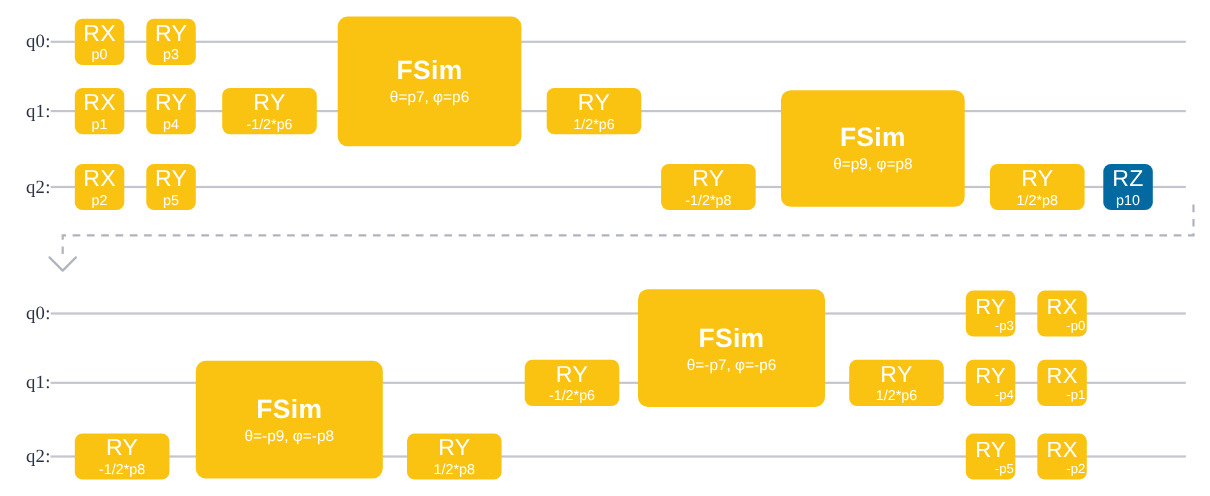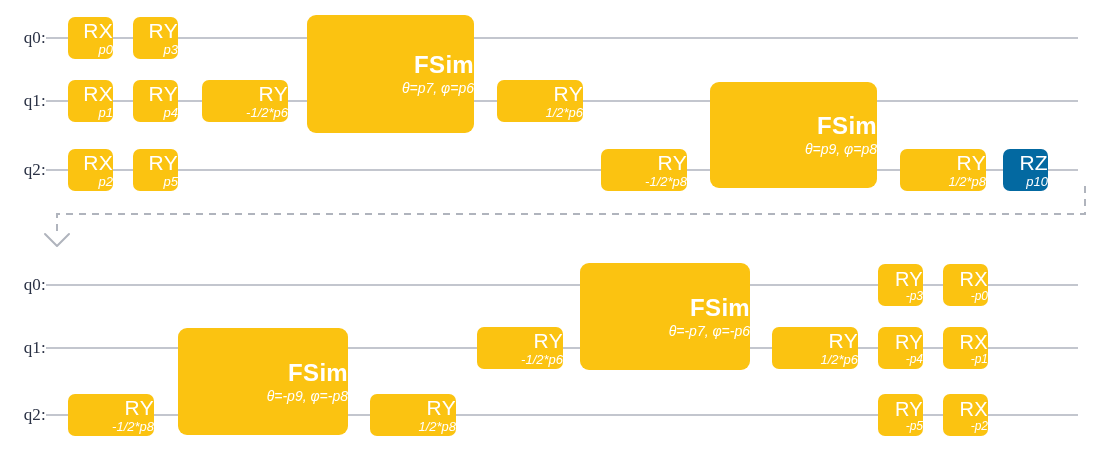--- a/index.html
+++ b/index.html
@@ -40,36 +40,35 @@
     transform: translateY(-50%);
     letter-spacing: 0.2px;
   }
   .gate {
     position: absolute;
     background: #fbc311;
     border-radius: 7px;
     color: #ffffff;
     display: flex;
     flex-direction: column;
-    align-items: flex-end;
+    align-items: center;
     justify-content: center;
     box-sizing: border-box;
     line-height: 1;
     overflow: hidden;
   }
   .gate .gname {
     font-size: 21px;
     letter-spacing: 0.3px;
     white-space: nowrap;
   }
   .gate .gsub {
     font-size: 13px;
     margin-top: 2px;
     white-space: nowrap;
-    font-style: italic;
   }
   .gate.big .gname {
     font-size: 24px;
     font-weight: bold;
   }
   .gate.big .gsub {
     font-size: 14px;
     margin-top: 4px;
   }
   .gate.tight .gname {

